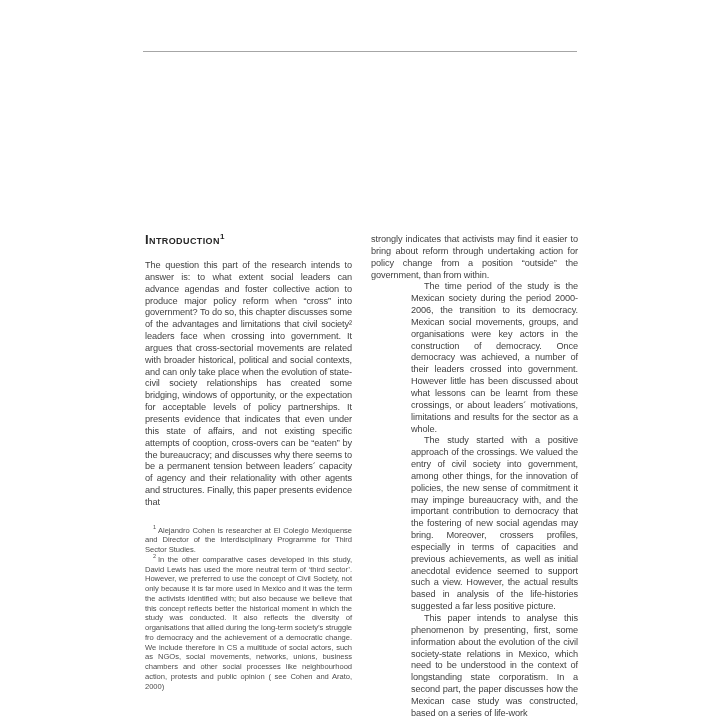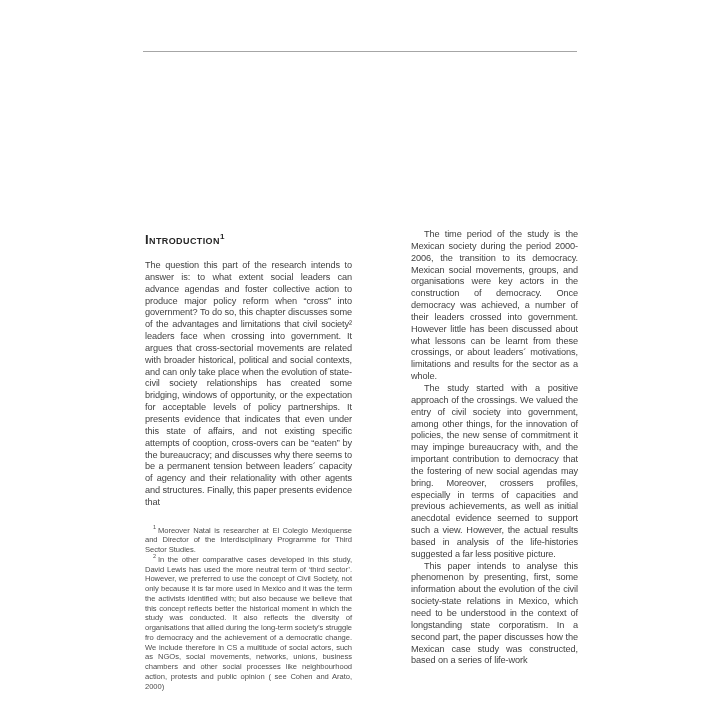--- a/index.html
+++ b/index.html
@@ -92,26 +92,27 @@
   <div class="top-rule"></div>
 
   <div class="columns">
 
     <div class="col">
       <h1 class="heading"><span>Introduction</span><sup>1</sup></h1>
 
       <p class="body-par">The question this part of the research intends to answer is: to what extent social leaders can advance agendas and foster collective action to produce major policy reform when “cross” into government? To do so, this chapter discusses some of the advantages and limitations that civil society² leaders face when crossing into government. It argues that cross-sectorial movements are related with broader historical, political and social contexts, and can only take place when the evolution of state-civil society relationships has created some bridging, windows of opportunity, or the expectation for acceptable levels of policy partnerships. It presents evidence that indicates that even under this state of affairs, and not existing specific attempts of cooption, cross-overs can be “eaten” by the bureaucracy; and discusses why there seems to be a permanent tension between leaders´ capacity of agency and their relationality with other agents and structures. Finally, this paper presents evidence that</p>
 
       <div class="footnotes">
-        <p class="fn"><sup>1</sup><span>Moreover Natal is researcher at El Colegio Mexiquense and Director of the Interdisciplinary Programme for Third Sector Studies.</span></p>
+        <p class="fn"><sup>1</sup><span>Alejandro Cohen is researcher at El Colegio Mexiquense and Director of the Interdisciplinary Programme for Third Sector Studies.</span></p>
         <p class="fn"><sup>2</sup><span>In the other comparative cases developed in this study, David Lewis has used the more neutral term of ‘third sector’. However, we preferred to use the concept of Civil Society, not only because it is far more used in Mexico and it was the term the activists identified with; but also because we believe that this concept reflects better the historical moment in which the study was conducted. It also reflects the diversity of organisations that allied during the long-term society’s struggle fro democracy and the achievement of a democratic change. We include therefore in CS a multitude of social actors, such as NGOs, social movements, networks, unions, business chambers and other social processes like neighbourhood action, protests and public opinion ( see Cohen and Arato, 2000)</span></p>
       </div>
     </div>
 
     <div class="col">
+      <p class="body-par right-first">strongly indicates that activists may find it easier to bring about reform through undertaking action for policy change from a position “outside” the government, than from within.</p>
       <p class="body-par indent">The time period of the study is the Mexican society during the period 2000-2006, the transition to its democracy. Mexican social movements, groups, and organisations were key actors in the construction of democracy. Once democracy was achieved, a number of their leaders crossed into government. However little has been discussed about what lessons can be learnt from these crossings, or about leaders´ motivations, limitations and results for the sector as a whole.</p>
       <p class="body-par indent">The study started with a positive approach of the crossings. We valued the entry of civil society into government, among other things, for the innovation of policies, the new sense of commitment it may impinge bureaucracy with, and the important contribution to democracy that the fostering of new social agendas may bring. Moreover, crossers profiles, especially in terms of capacities and previous achievements, as well as initial anecdotal evidence seemed to support such a view. However, the actual results based in analysis of the life-histories suggested a far less positive picture.</p>
       <p class="body-par indent">This paper intends to analyse this phenomenon by presenting, first, some information about the evolution of the civil society-state relations in Mexico, which need to be understood in the context of longstanding state corporatism. In a second part, the paper discusses how the Mexican case study was constructed, based on a series of life-work</p>
     </div>
 
   </div>
 
 </div>
 
 </body></html>

